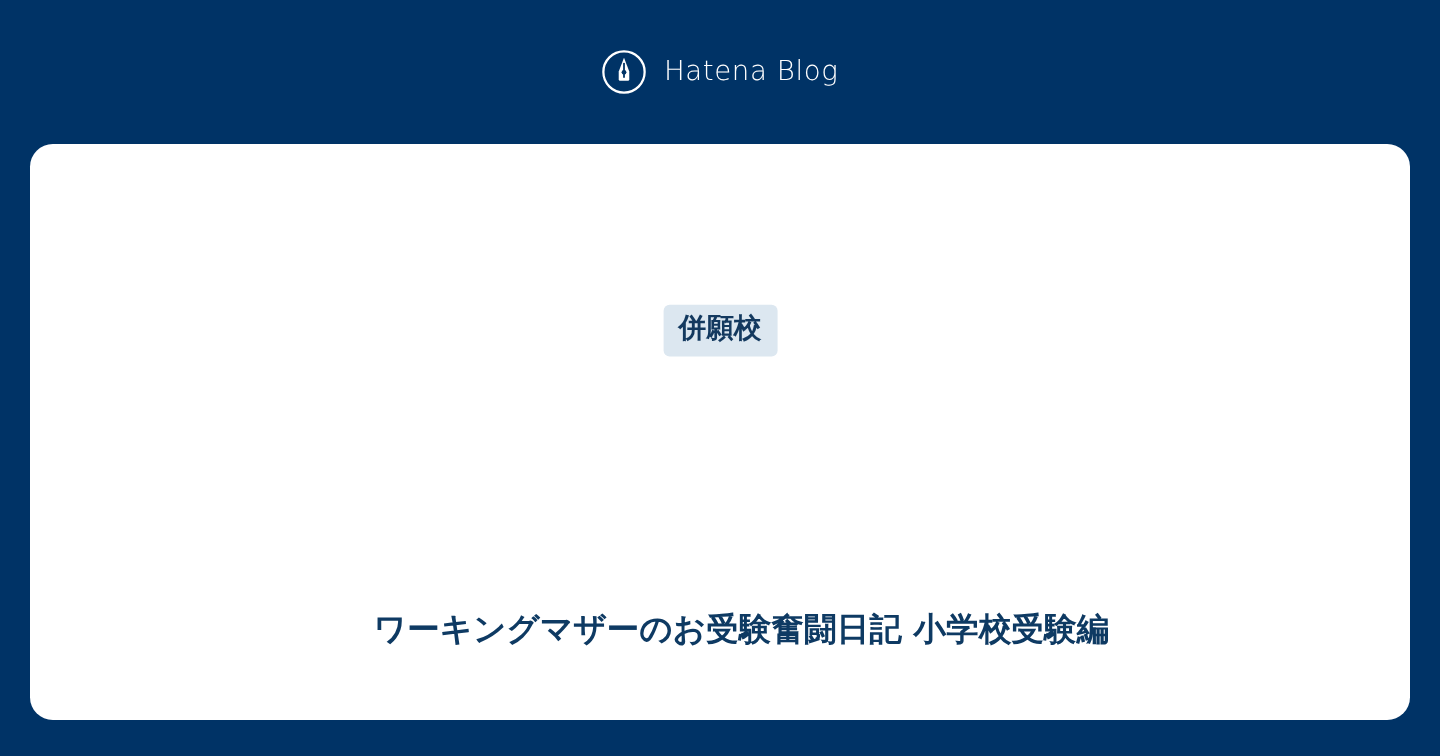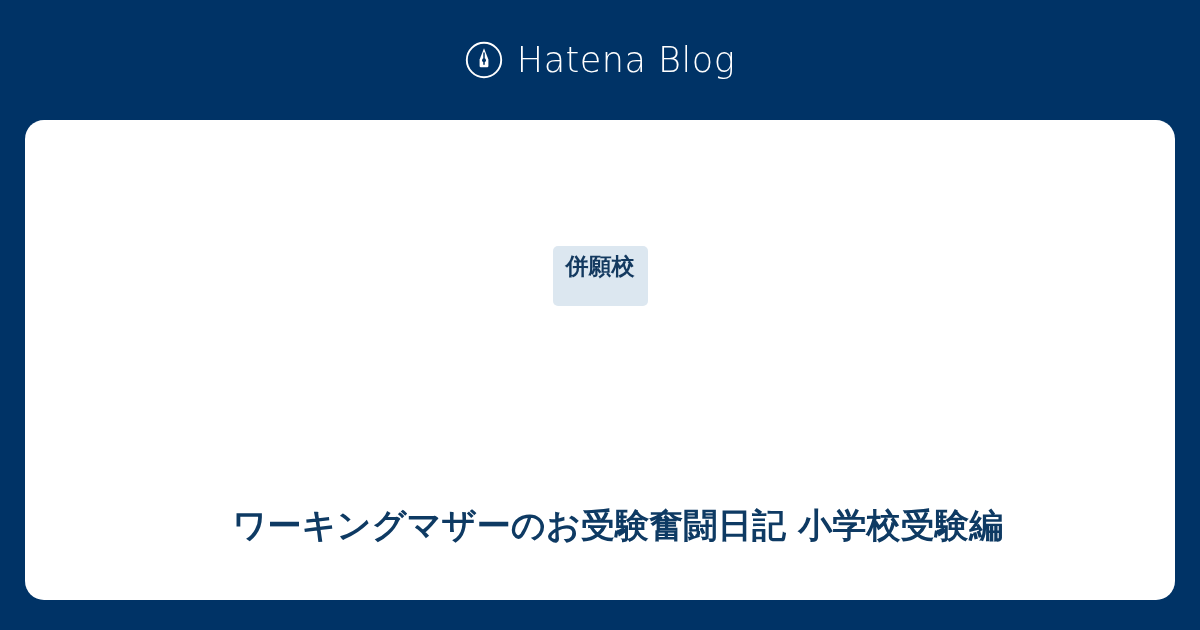--- a/index.html
+++ b/index.html
@@ -39,21 +39,21 @@
 
   .brand-logo {
     width: 38px;
     height: 38px;
     flex: 0 0 38px;
     display: block;
   }
 
   .brand-name {
     color: #ffffff;
-    font-size: 35px;
+    font-size: 23px;
     font-weight: 300;
     letter-spacing: 0.5px;
     line-height: 1;
     white-space: nowrap;
     font-family: "DejaVu Sans", "Liberation Sans", sans-serif;
   }
 
   
   .card {
     position: absolute;
@@ -83,21 +83,21 @@
     box-sizing: border-box;
   }
 
   .category-tag {
     display: inline-block;
     background: #dce7f0;
     color: #13395f;
     font-size: 23px;
     font-weight: 700;
     line-height: 1;
-    padding: 9px 13px 28px 13px;
+    padding: 9px 13px 11px 13px;
     border-radius: 5px;
     margin-bottom: 19px;
     white-space: nowrap;
     font-family: "DejaVu Sans", "Liberation Sans", sans-serif;
   }
 
   .entry-title {
     margin: 0;
     color: #0e3a63;
     font-size: 57px;
@@ -117,21 +117,21 @@
     height: 150px;
     display: flex;
     align-items: center;
     justify-content: center;
     padding: 0 50px;
     box-sizing: border-box;
   }
 
   .blog-title-text {
     color: #0e3a63;
-    font-size: 34px;
+    font-size: 27px;
     font-weight: 700;
     line-height: 1.3;
     letter-spacing: 0.2px;
     text-align: left;
     font-family: "DejaVu Sans", "Liberation Sans", sans-serif;
     margin-left: 36px;
   }
 </style>
 </head>
 <body>

